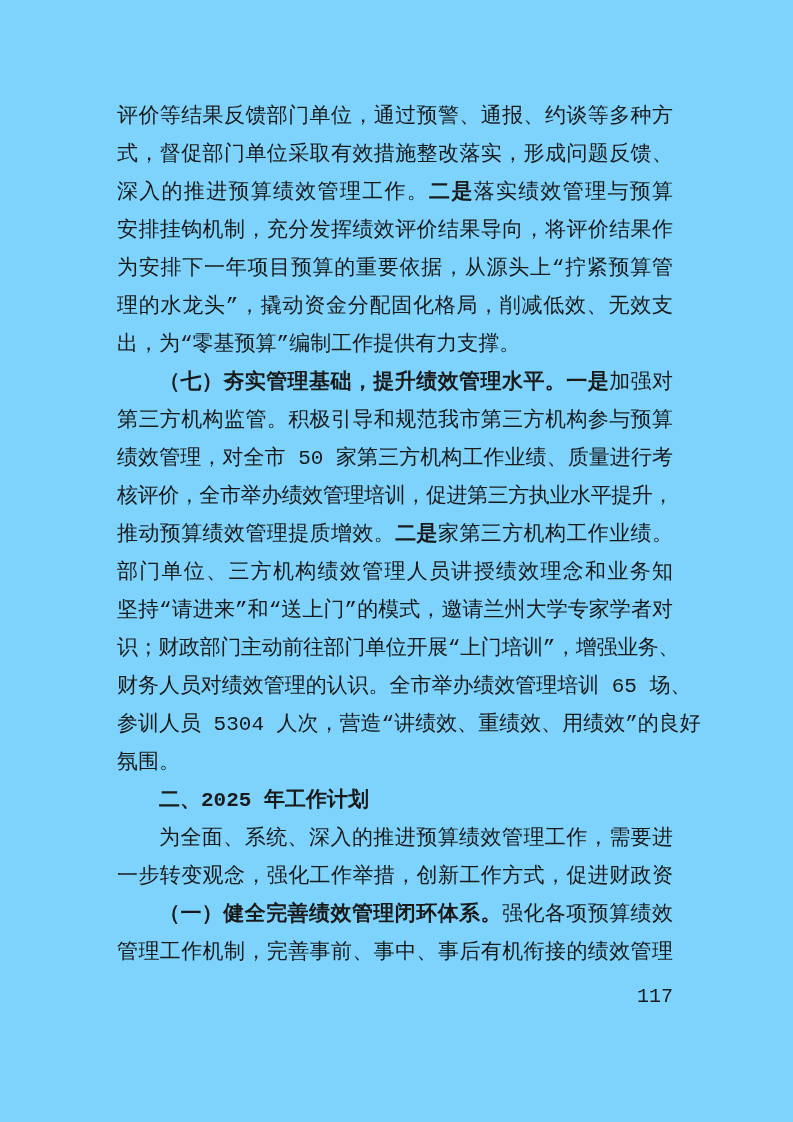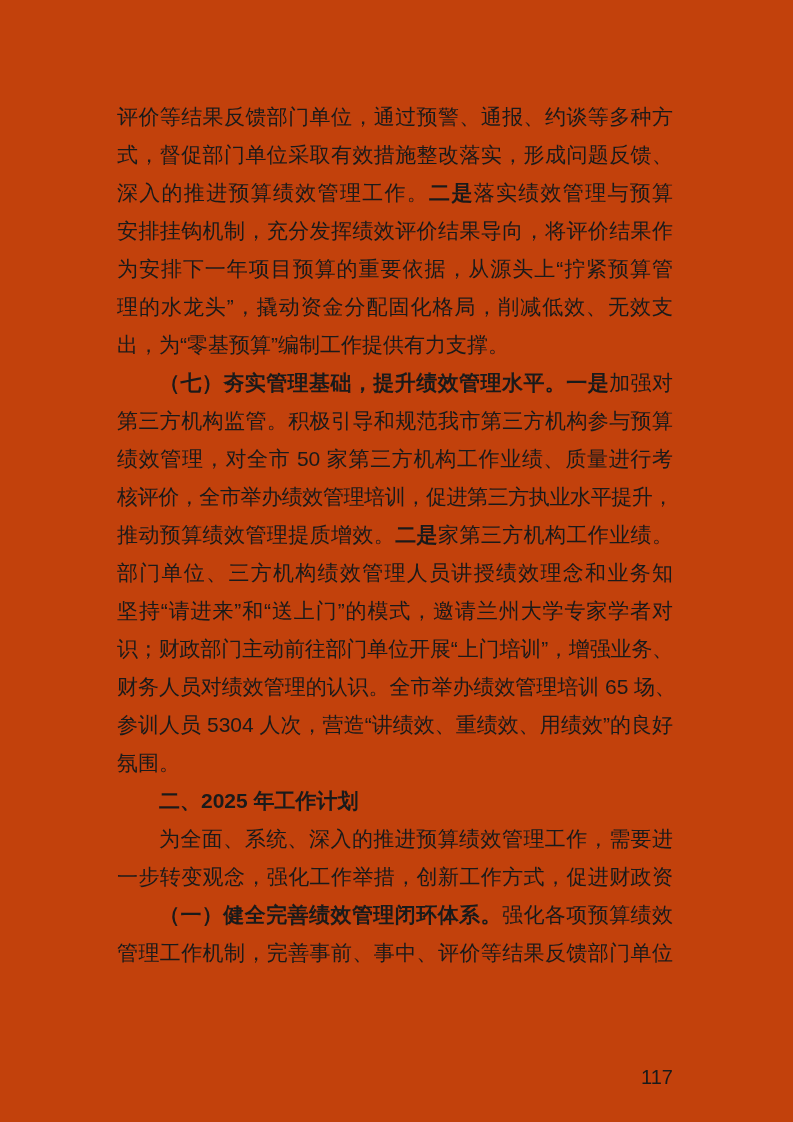--- a/index.html
+++ b/index.html
@@ -5,22 +5,22 @@
   html, body {
     margin: 0;
     padding: 0;
     background: #e8e8e8;
   }
   .page {
     position: relative;
     width: 793px;
     height: 1122px;
     margin: 0 auto;
-    background: #c2410c;
-    font-family: Liberation Sans, sans-serif;
+    background: #7dd3fc;
+    font-family: Liberation Mono, monospace;
     color: #1a1a1a;
     overflow: hidden;
   }
   .body-text {
     position: absolute;
     left: 117px;
     top: 98px;
     width: 556px;
   }
   .line {
@@ -38,21 +38,21 @@
   }
   .line.indent {
     text-indent: 2em;
   }
   .bold {
     font-weight: bold;
   }
   .page-number {
     position: absolute;
     left: 117px;
-    top: 1064px;
+    top: 984px;
     width: 556px;
     text-align: right;
     font-size: 20px;
     line-height: 26px;
   }
 </style>
 </head>
 <body>
 
 <div class="page">
@@ -72,16 +72,16 @@
       <div class="line"><span>部门单位、三方机构绩效管理人员讲授绩效理念和业务知</span></div>
       <div class="line"><span>坚持“请进来”和“送上门”的模式，邀请兰州大学专家学者对</span></div>
       <div class="line" style="letter-spacing: -0.321429px;"><span>识；财政部门主动前往部门单位开展“上门培训”，增强业务、</span></div>
       <div class="line" style="letter-spacing: -0.0344828px;"><span>财务人员对绩效管理的认识。全市举办绩效管理培训 65 场、</span></div>
       <div class="line"><span>参训人员 5304 人次，营造“讲绩效、重绩效、用绩效”的良好</span></div>
       <div class="line left"><span>氛围。</span></div>
       <div class="line indent left"><span class="bold">二、2025 年工作计划</span></div>
       <div class="line indent"><span>为全面、系统、深入的推进预算绩效管理工作，需要进</span></div>
       <div class="line"><span>一步转变观念，强化工作举措，创新工作方式，促进财政资</span></div>
       <div class="line indent"><span class="bold">（一）健全完善绩效管理闭环体系。</span><span>强化各项预算绩效</span></div>
-      <div class="line"><span>管理工作机制，完善事前、事中、评价等结果反馈部门单位</span></div>
+      <div class="line"><span>管理工作机制，完善事前、事中、事后有机衔接的绩效管理</span></div>
     </div>
   <div class="page-number">117</div>
 </div>
 
 </body></html>

